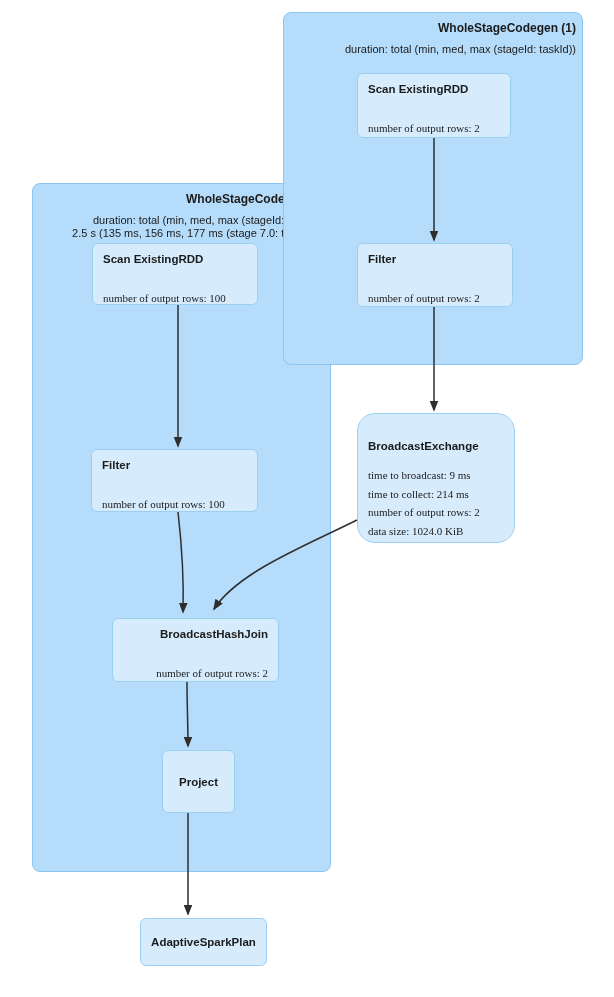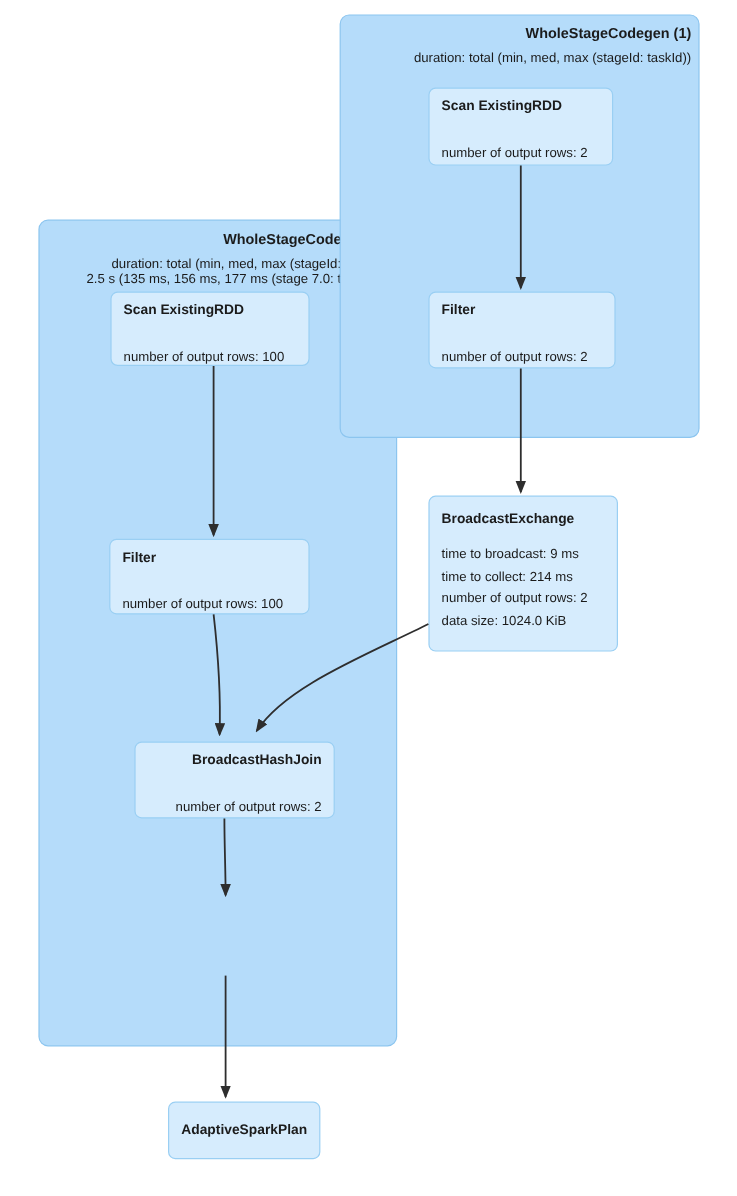--- a/index.html
+++ b/index.html
@@ -58,23 +58,25 @@
     display:flex;
     align-items:center;
     justify-content:center;
   }
   .node .node-title{
     font-weight:700;
     font-size:11.5px;
   }
   .node .node-metric{
     font-size:11px;
+    font-family:Liberation Serif, serif;
   }
   .node.big-metric-node{
-    padding:13px 10px;
+    padding:26px 10px;
+    border-radius:18px;
   }
   .node.big-metric-node .node-title{
     margin-bottom:14px;
   }
   .node.big-metric-node .node-metric{
     line-height:18.5px;
   }
 
   .z1{z-index:1;}
   .z2{z-index:2;padding-left:44px;}
@@ -141,20 +143,23 @@
     <div class="node-metric">time to collect: 214 ms</div>
     <div class="node-metric">number of output rows: 2</div>
     <div class="node-metric">data size: 1024.0 KiB</div>
   </div>
 
   <div class="node metric-node" style="left:112px;top:618px;width:167px;height:64px;align-items:flex-end;">
     <div class="node-title">BroadcastHashJoin</div>
     <div class="node-metric">number of output rows: 2</div>
   </div>
 
+  <div class="node center-node" style="left:162px;top:750px;width:73px;height:63px;">
+    <div class="node-title">Project</div>
+  </div>
 
   <div class="node center-node" style="left:140px;top:918px;width:127px;height:48px;">
     <div class="node-title">AdaptiveSparkPlan</div>
   </div>
 
   <svg id="edges" xmlns="http://www.w3.org/2000/svg">
     <defs>
       <marker id="arrow" viewBox="0 0 10 8" refX="8.5" refY="4" markerWidth="11" markerHeight="9" markerUnits="userSpaceOnUse" orient="auto">
         <path class="arrowhead" d="M0,0 L10,4 L0,8 Z"></path>
       </marker>

